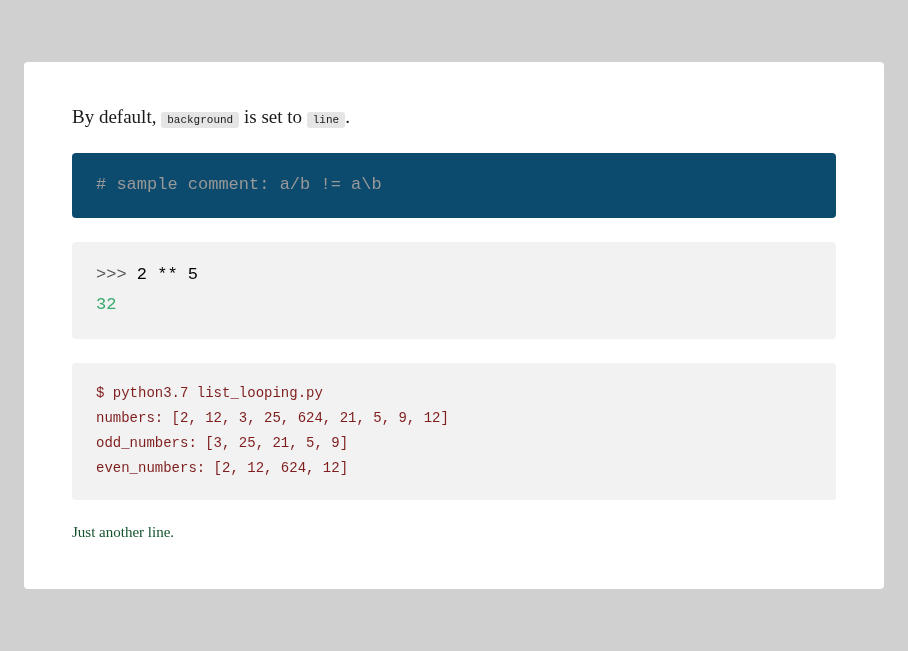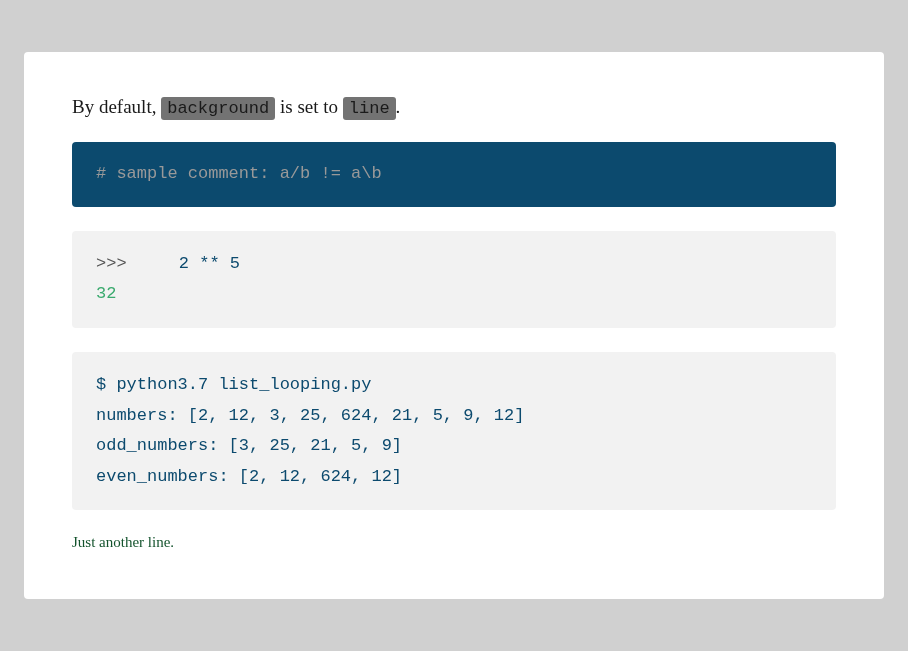--- a/index.html
+++ b/index.html
@@ -26,22 +26,22 @@
 
     .prose-line {
       font-size: 19px;
       color: #1a1a1a;
       line-height: 1.6;
       margin-bottom: 20px;
     }
 
     .inline-code {
       font-family: 'Courier New', Courier, monospace;
-      font-size: 17px;
-      background-color: #737373;
+      font-size: 11px;
+      background-color: #e5e5e5;
       padding: 2px 6px;
       border-radius: 3px;
       color: #1a1a1a;
     }
 
     .code-block {
       font-family: 'Courier New', Courier, monospace;
       font-size: 17px;
       background-color: #0c4a6e;
       padding: 18px 24px;
@@ -63,37 +63,36 @@
       border-radius: 4px;
       margin-bottom: 24px;
       line-height: 1.8;
     }
 
     .prompt {
       color: #555555;
     }
 
     .prompt-input {
-      color: #0c4a6e;
-      margin-left: 42px;
+      color: #000000;
     }
 
     .output-value {
       color: #3aaa6e;
     }
 
     .shell-block {
       font-family: 'Courier New', Courier, monospace;
-      font-size: 17px;
+      font-size: 14px;
       background-color: #f2f2f2;
       padding: 18px 24px;
       border-radius: 4px;
       margin-bottom: 24px;
       line-height: 1.8;
-      color: #0c4a6e;
+      color: #7f1d1d;
     }
 
     .shell-line {
       display: block;
     }
 
     .last-line {
       font-size: 15px;
       color: #14532d;
       margin-top: 8px;

